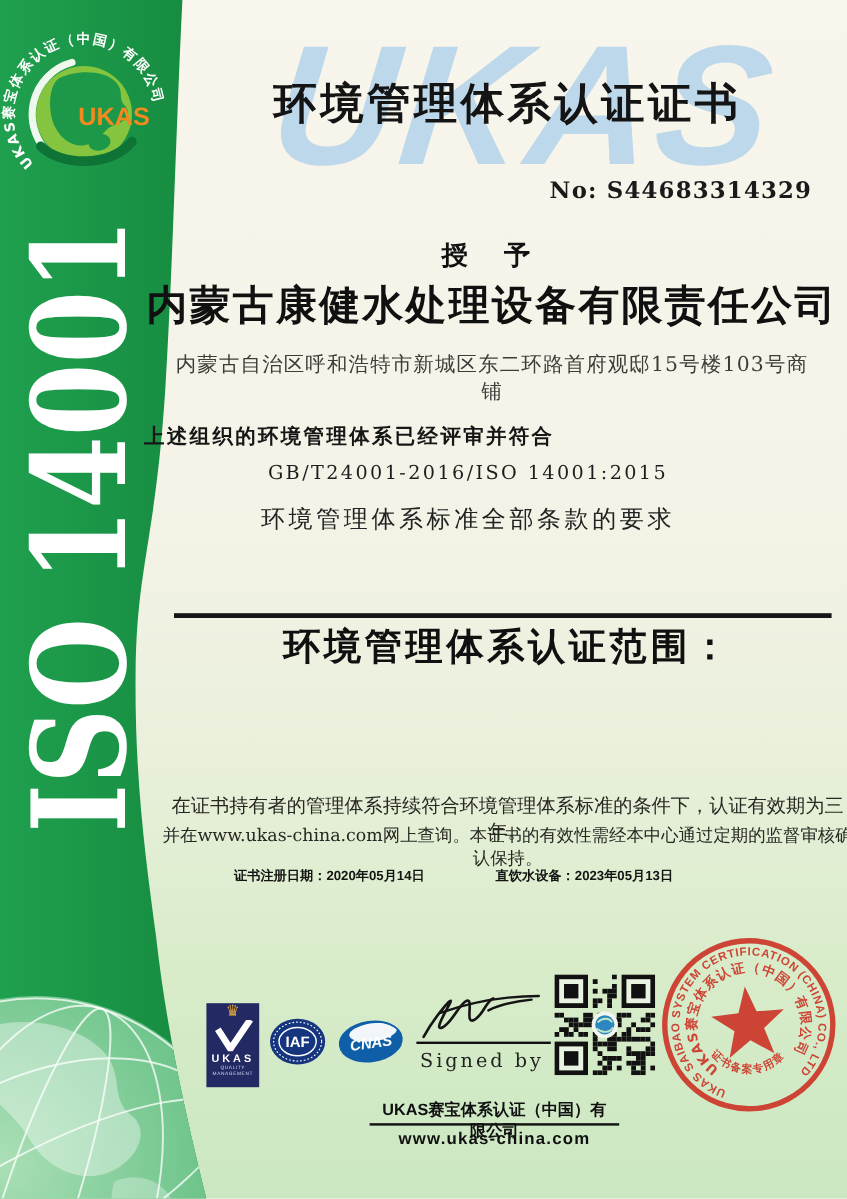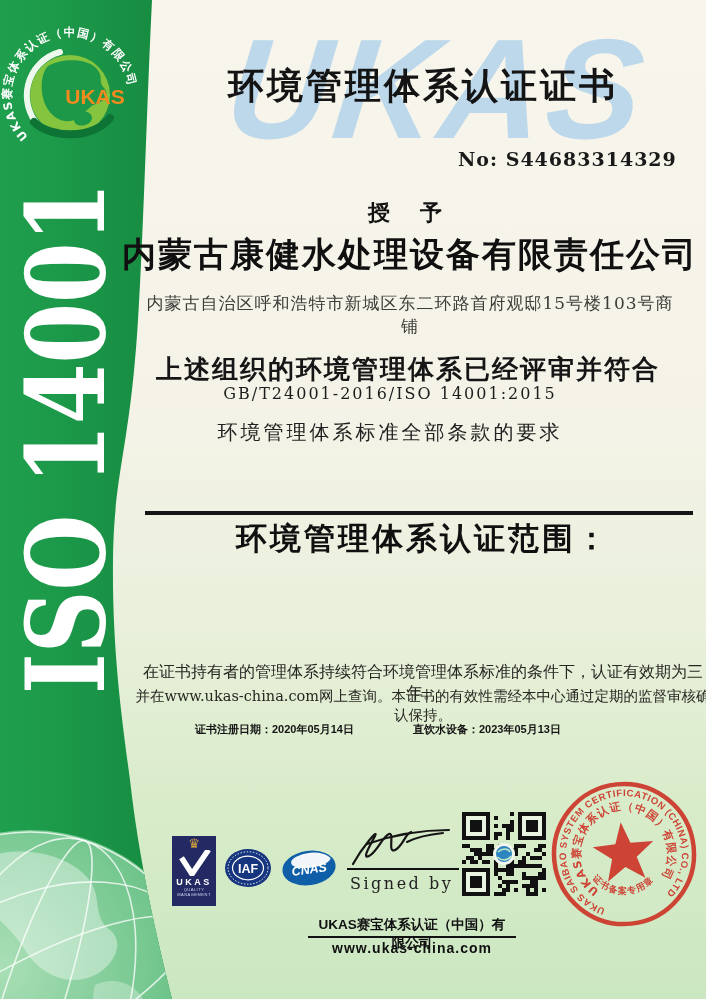--- a/index.html
+++ b/index.html
@@ -19,23 +19,23 @@
   .title{left:140px;top:62px;width:566px;text-align:center;
     font-size:36px;font-weight:bold;color:#141414;letter-spacing:3px;}
   .cert-no{left:458px;top:148px;font-size:19px;font-weight:bold;color:#1a1a1a;letter-spacing:1px;}
   .awarded{left:128px;top:198px;width:566px;text-align:center;
     font-family:"Liberation Sans","DejaVu Sans",sans-serif;
     font-size:22px;font-weight:bold;letter-spacing:12px;color:#111;}
   .company{left:110px;top:232px;width:600px;text-align:center;
     font-size:34px;font-weight:bold;color:#101010;letter-spacing:2px;}
   .address{left:140px;top:292px;width:540px;text-align:center;
     font-size:17px;color:#3c3c38;letter-spacing:1px;}
-  .conf1{left:120px;top:352px;width:540px;text-align:right;
-    font-family:"Liberation Sans","DejaVu Sans",sans-serif;
-    font-size:26px;font-weight:bold;color:#161616;letter-spacing:2px;}
+  .conf1{left:120px;top:352px;width:540px;text-align:left;
+    font-family:"Liberation Sans","DejaVu Sans",sans-serif;
+    font-size:17px;font-weight:bold;color:#161616;letter-spacing:2px;}
   .standard{left:120px;top:384px;width:540px;text-align:center;
     font-size:16px;color:#1d1d1d;letter-spacing:2px;}
   .conf2{left:120px;top:419px;width:540px;text-align:center;
     font-size:20px;color:#222;letter-spacing:3px;}
   .scope-head{left:140px;top:470px;width:566px;text-align:center;
     font-size:31px;font-weight:bold;color:#101010;letter-spacing:3px;margin-top:48px;}
   .scope-rule{left:145px;top:511px;width:548px;height:4px;background:#161616;}
   .scope{left:144px;top:521px;width:552px;
     font-size:20px;line-height:23.6px;font-weight:bold;color:#141414;
     text-align:justify;text-justify:inter-ideograph;}

